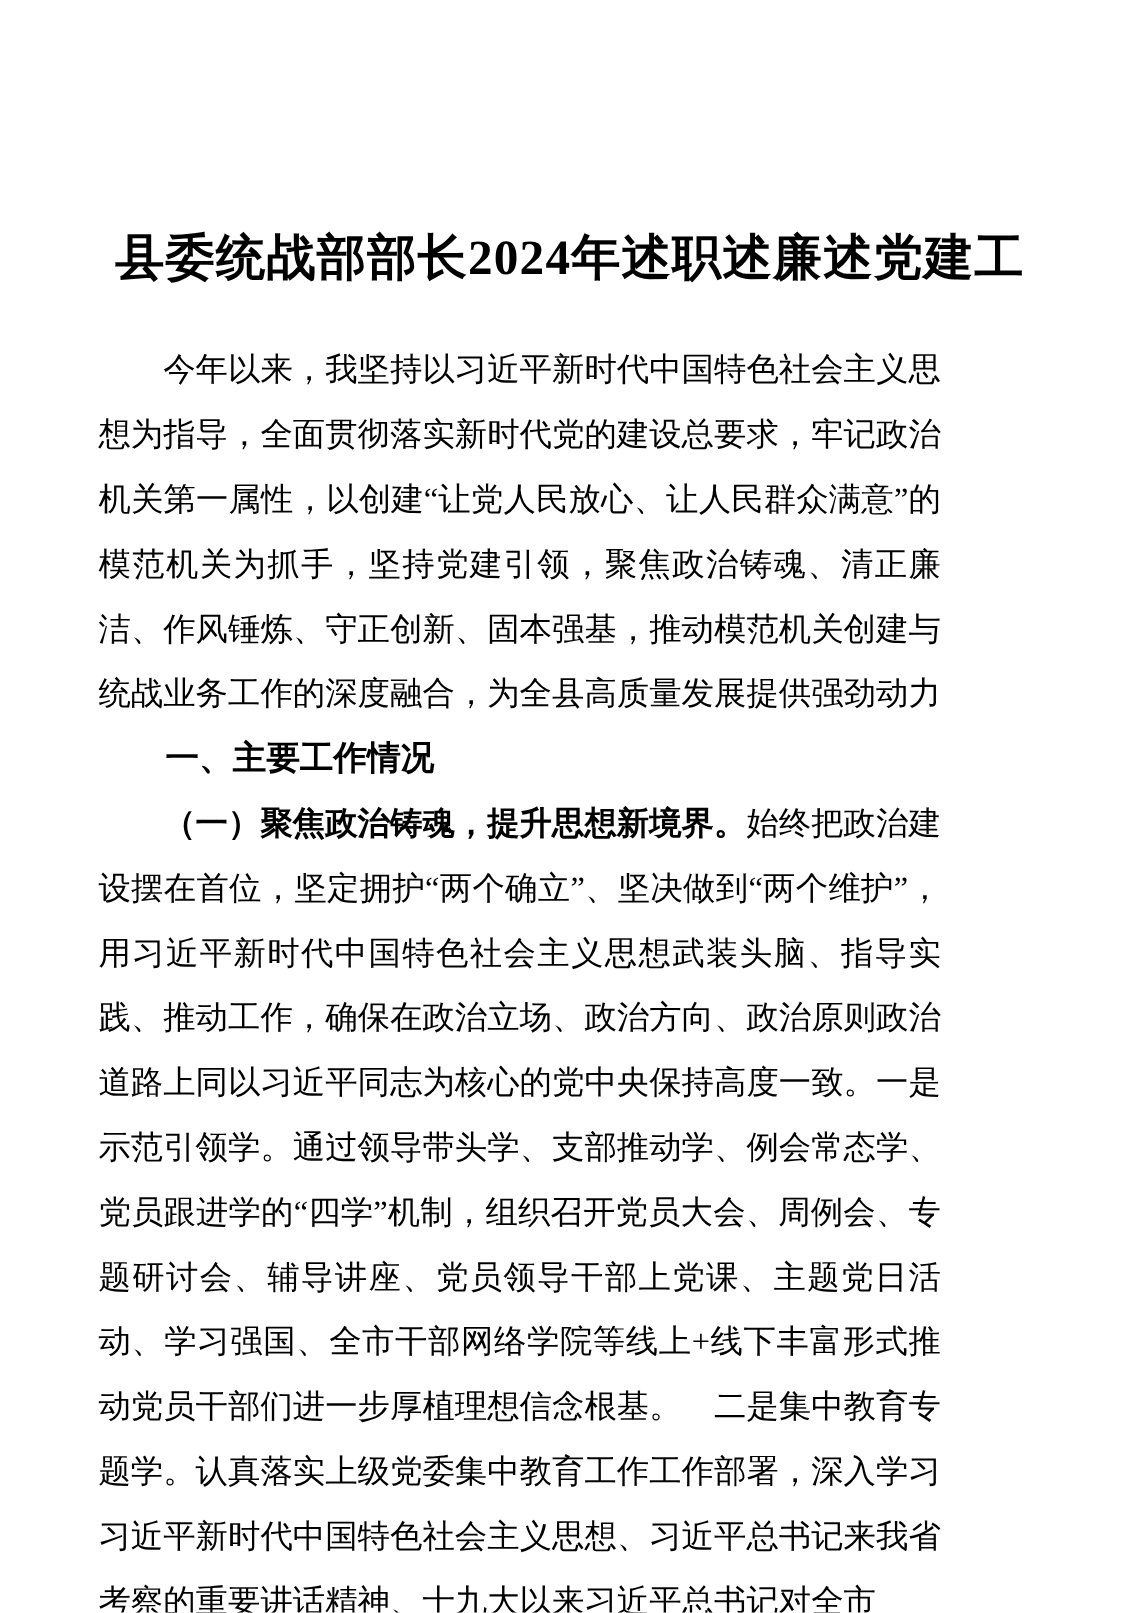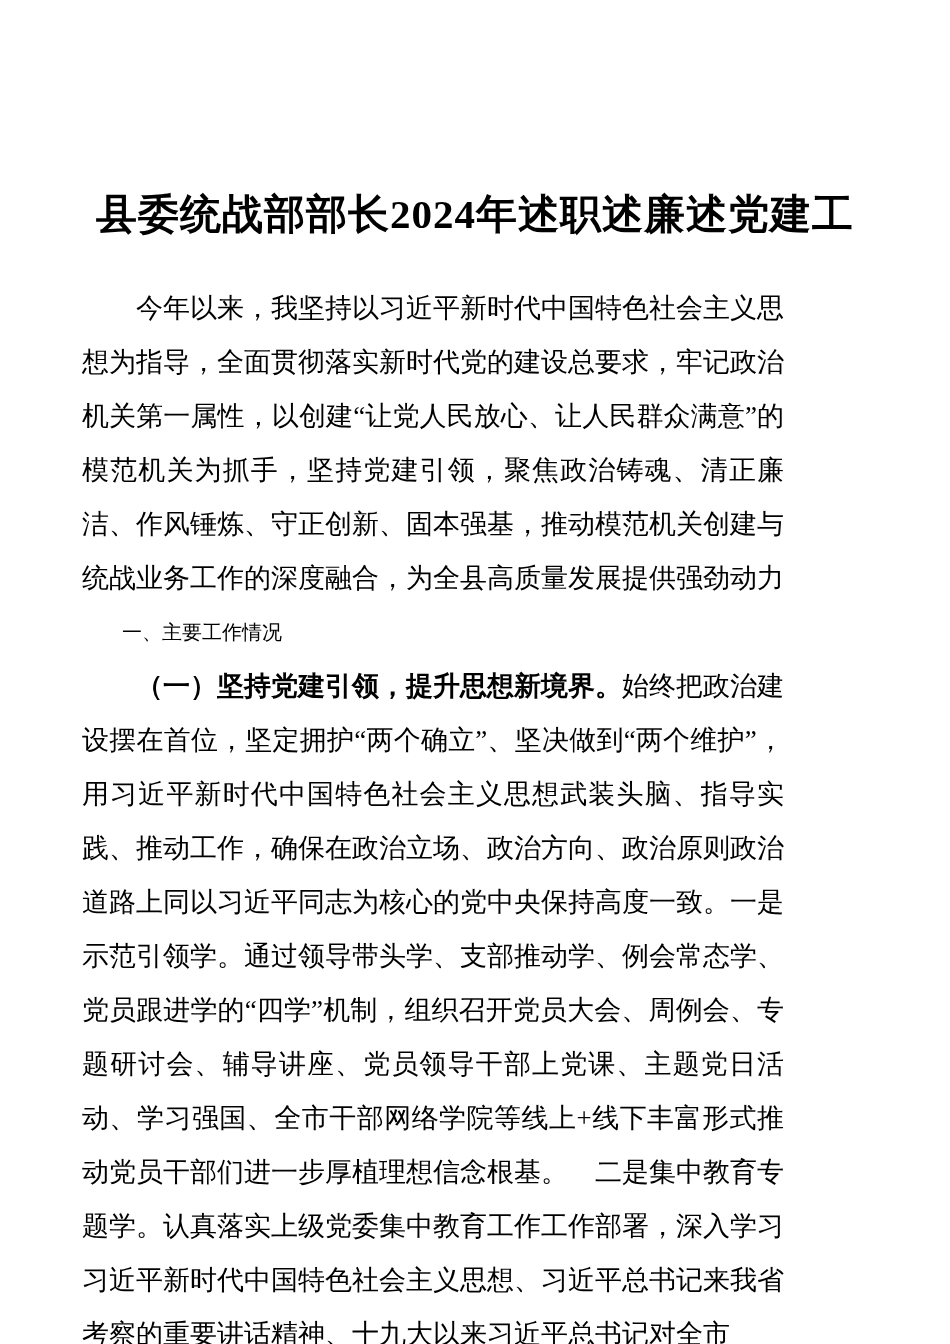--- a/index.html
+++ b/index.html
@@ -38,22 +38,22 @@
     text-align: justify;
     text-justify: inter-ideograph;
     word-break: break-all;
   }
   .doc-body p {
     margin: 0;
     text-indent: 2em;
   }
   .section-heading {
     font-family: "Liberation Sans", "DejaVu Sans", sans-serif;
-    font-weight: normal;
-    font-size: 20px;
+    font-weight: bold;
+    font-size: 28px;
   }
   .sub-lead {
     font-weight: bold;
   }
 </style>
 </head>
 <body>
 
 <div class="page">
 
@@ -61,18 +61,18 @@
     <span class="title-line">县委统战部部长2024年述职述廉述党建工</span>
   </h1>
 
   <div class="doc-body">
 
     <p>今年以来，我坚持以习近平新时代中国特色社会主义思想为指导，全面贯彻落实新时代党的建设总要求，牢记政治机关第一属性，以创建“让党人民放心、让人民群众满意”的模范机关为抓手，坚持党建引领，聚焦政治铸魂、清正廉洁、作风锤炼、守正创新、固本强基，推动模范机关创建与统战业务工作的深度融合，为全县高质量发展提供强劲动力</p>
 
     <p class="section-heading">一、主要工作情况</p>
 
     <p>
-      <span class="sub-lead">（一）坚持党建引领，提升思想新境界。</span><span>始终把政治建设摆在首位，坚定拥护“两个确立”、坚决做到“两个维护”，用习近平新时代中国特色社会主义思想武装头脑、指导实践、推动工作，确保在政治立场、政治方向、政治原则政治道路上同以习近平同志为核心的党中央保持高度一致。一是示范引领学。通过领导带头学、支部推动学、例会常态学、党员跟进学的“四学”机制，组织召开党员大会、周例会、专题研讨会、辅导讲座、党员领导干部上党课、主题党日活动、学习强国、全市干部网络学院等线上+线下丰富形式推动党员干部们进一步厚植理想信念根基。　二是集中教育专题学。认真落实上级党委集中教育工作工作部署，深入学习习近平新时代中国特色社会主义思想、习近平总书记来我省考察的重要讲话精神、十九大以来习近平总书记对全市</span>
+      <span class="sub-lead">（一）聚焦政治铸魂，提升思想新境界。</span><span>始终把政治建设摆在首位，坚定拥护“两个确立”、坚决做到“两个维护”，用习近平新时代中国特色社会主义思想武装头脑、指导实践、推动工作，确保在政治立场、政治方向、政治原则政治道路上同以习近平同志为核心的党中央保持高度一致。一是示范引领学。通过领导带头学、支部推动学、例会常态学、党员跟进学的“四学”机制，组织召开党员大会、周例会、专题研讨会、辅导讲座、党员领导干部上党课、主题党日活动、学习强国、全市干部网络学院等线上+线下丰富形式推动党员干部们进一步厚植理想信念根基。　二是集中教育专题学。认真落实上级党委集中教育工作工作部署，深入学习习近平新时代中国特色社会主义思想、习近平总书记来我省考察的重要讲话精神、十九大以来习近平总书记对全市</span>
     </p>
 
   </div>
 
 </div>
 
 </body></html>

